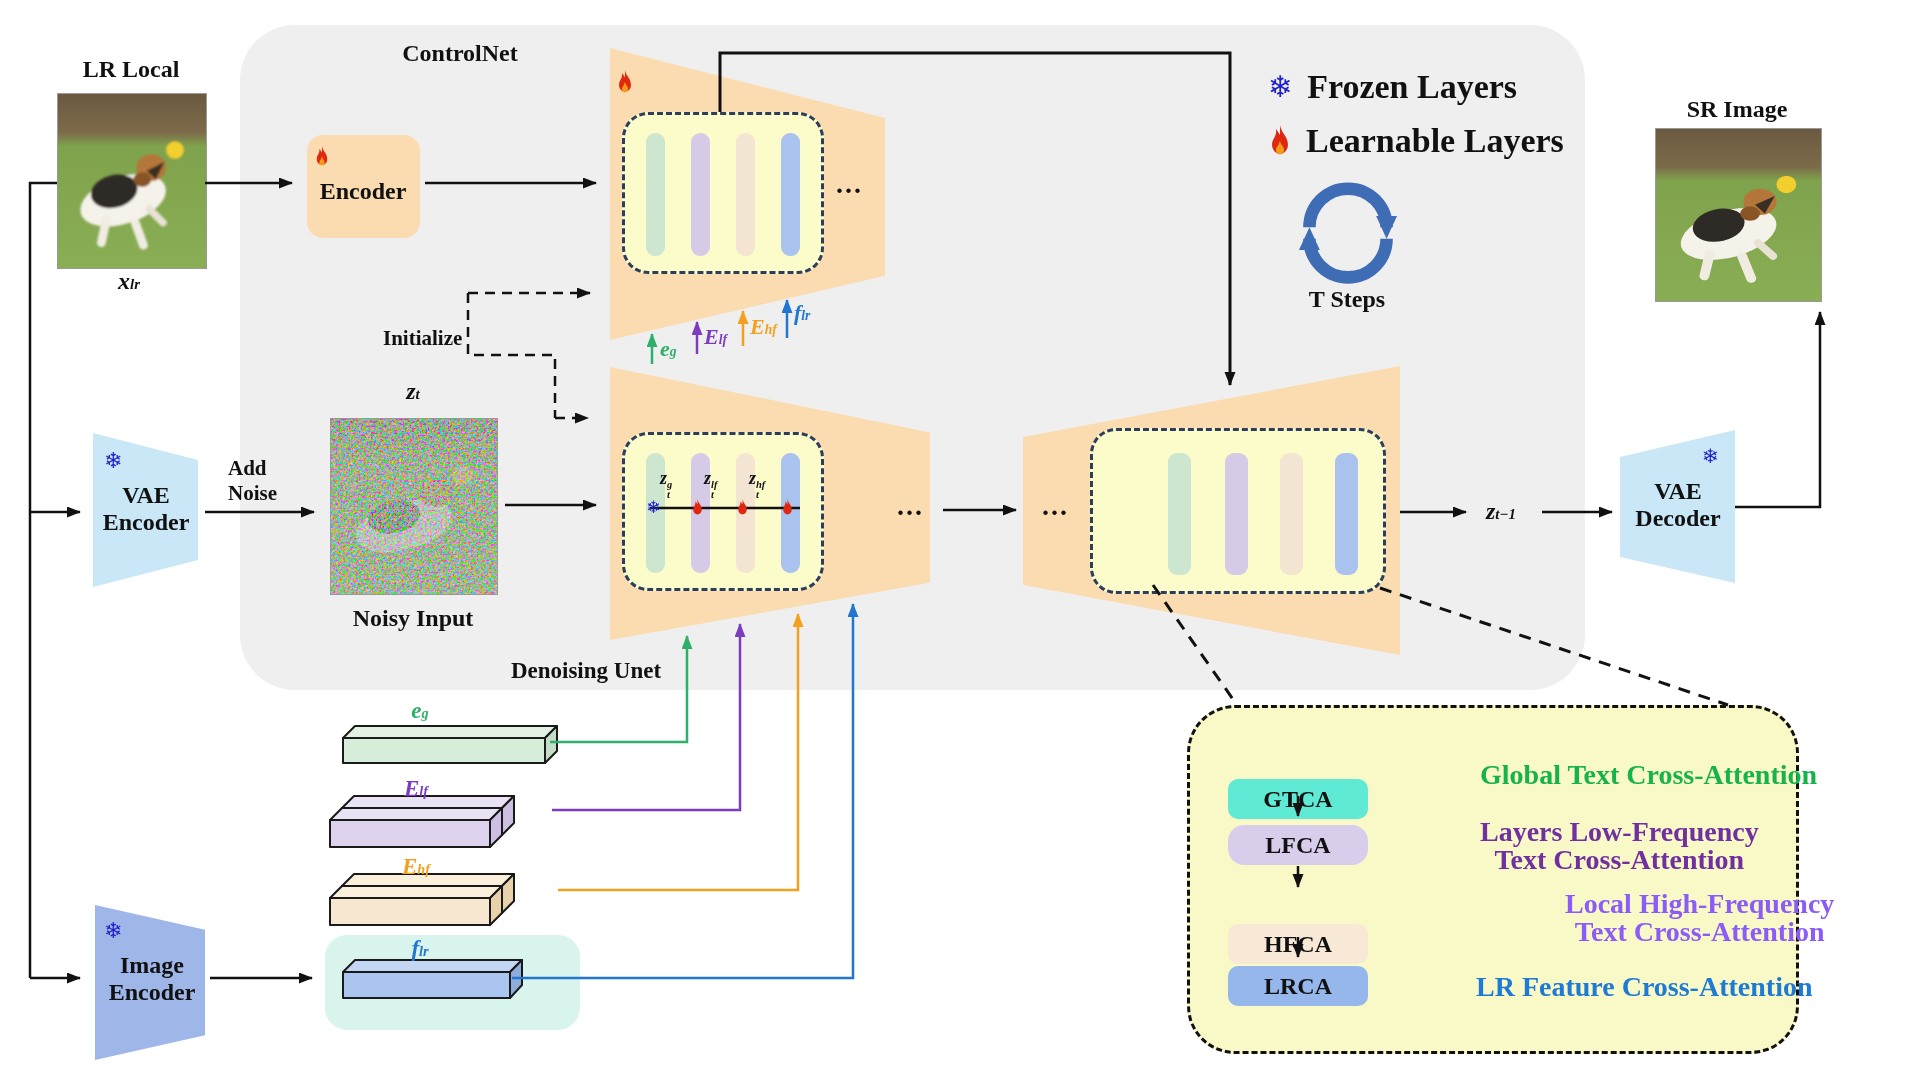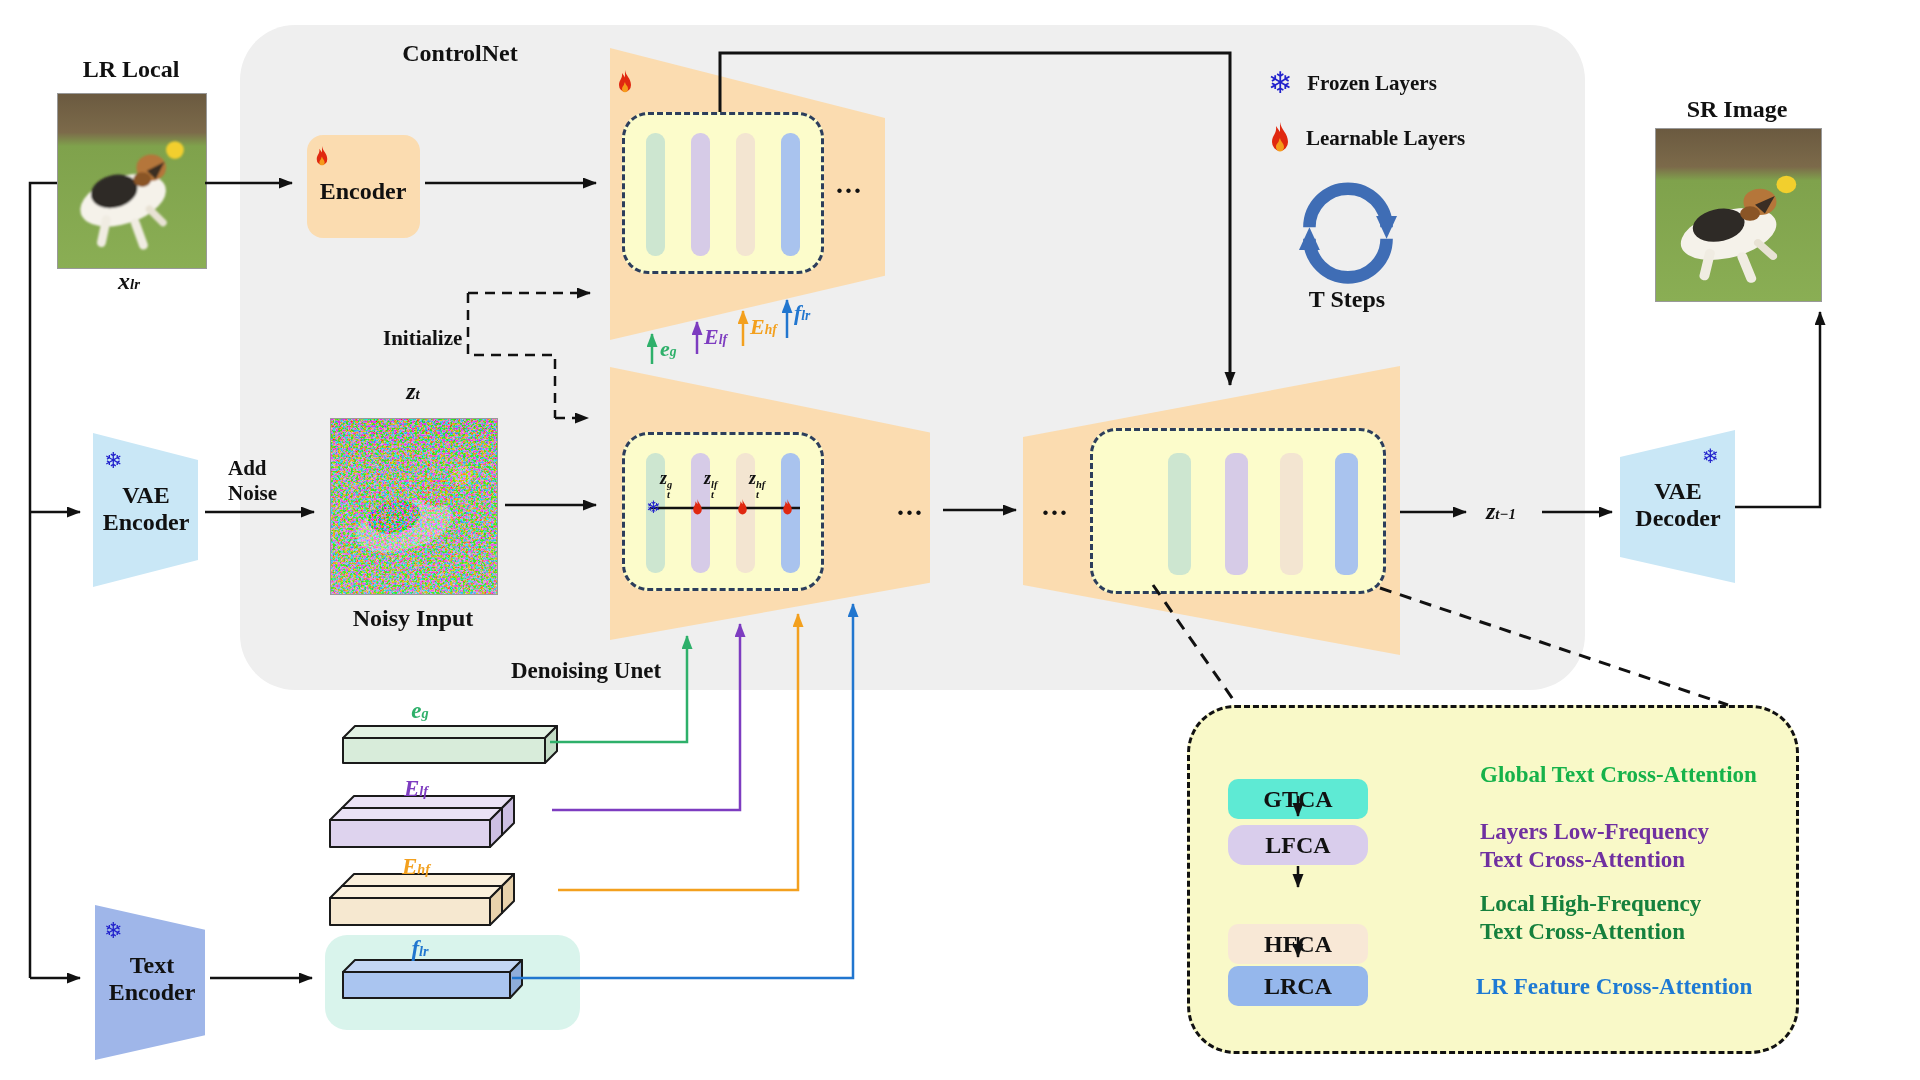--- a/index.html
+++ b/index.html
@@ -33,24 +33,24 @@
   
   .t{z-index:6;font-weight:bold;white-space:nowrap;}
   .title{font-size:24px;}
   .ctr{transform:translateX(-50%);text-align:center;}
   .node-label{font-size:24px;line-height:27px;text-align:center;}
   .dots{font-size:28px;letter-spacing:2px;z-index:6;font-weight:bold;}
   .math{font-style:italic;font-weight:bold;}
   .math .sb{font-size:0.62em;font-style:italic;}
   .ss{display:inline-flex;flex-direction:column;vertical-align:-4px;font-size:0.58em;line-height:0.95em;font-style:italic;}
   .legend-row{display:flex;align-items:center;gap:14px;z-index:6;}
-  .legend-txt{font-size:21px;font-weight:bold;font-family:Liberation Serif, serif;}
+  .legend-txt{font-size:34px;font-weight:bold;font-family:Liberation Serif, serif;}
   .att-box{position:absolute;width:140px;height:40px;border-radius:10px;z-index:4;
            display:flex;align-items:center;justify-content:center;font-size:24px;font-weight:bold;}
-  .att-full{font-size:23px;font-weight:bold;line-height:28px;z-index:6;}
+  .att-full{font-size:28px;font-weight:bold;line-height:28px;z-index:6;text-align:center;}
   .detail-box{left:1187px;top:705px;width:606px;height:343px;background:#f9f9c8;
               border:3.5px dashed #111;border-radius:48px;z-index:3;}
   .flr-pad{left:325px;top:935px;width:255px;height:95px;background:#d9f4ec;border-radius:22px;z-index:2;}
   .photo{border:1px solid #999;z-index:2;}
   .snow{color:#2121cc;z-index:6;font-weight:bold;font-family:"DejaVu Sans",sans-serif;line-height:1;}
   svg.icon{z-index:6;position:absolute;}
   #wires{position:absolute;left:0;top:0;z-index:4;pointer-events:none;}
   #bars3d{position:absolute;left:318px;top:714px;z-index:3;}
 </style>
 </head>
@@ -154,21 +154,21 @@
   <div class="abs snow" style="left:104px;top:450px;font-size:22px;">❄</div>
   <div class="abs t node-label" style="left:146px;top:482px;transform:translateX(-50%);z-index:6;"><span>VAE</span><br><span>Encoder</span></div>
   <div class="abs t" style="left:228px;top:456px;font-size:21px;line-height:25px;z-index:6;"><span>Add</span><br><span>Noise</span></div>
 
   <div class="abs vae vae-dec"></div>
   <div class="abs snow" style="left:1702px;top:446px;font-size:20px;">❄</div>
   <div class="abs t node-label" style="left:1678px;top:478px;transform:translateX(-50%);z-index:6;"><span>VAE</span><br><span>Decoder</span></div>
 
   <div class="abs img-enc"></div>
   <div class="abs snow" style="left:104px;top:920px;font-size:22px;">❄</div>
-  <div class="abs t node-label" style="left:152px;top:952px;transform:translateX(-50%);z-index:6;"><span>Text</span><br><span>Encoder</span></div>
+  <div class="abs t node-label" style="left:152px;top:952px;transform:translateX(-50%);z-index:6;"><span>Image</span><br><span>Encoder</span></div>
 
   <div class="abs t" style="left:460px;top:40px;font-size:24px;transform:translateX(-50%);z-index:6;">ControlNet</div>
   <div class="abs trap trap-cn"></div>
   <svg class="icon" style="left:616px;top:70px;" width="18" height="24" viewBox="0 0 24 32">
       <path d="M12 0C13 8 20 11 20 20A8 9 0 1 1 4 20C4 13 9 12 8 4C10 7 11 8 12 10Z" fill="#e02810"></path>
       <path d="M12 16C12.5 20 16 21 16 25A4 4.5 0 1 1 8 25C8 21.5 11 21 11 18Z" fill="#f59b1b"></path>
     </svg>
   <div class="abs layerbox lb-cn">
     <div class="bar bar-g" style="left:21px;top:18px;width:19px;height:123px;"></div>
     <div class="bar bar-p" style="left:66px;top:18px;width:19px;height:123px;"></div>
@@ -281,21 +281,21 @@
     </g>
   </svg>
 
   <div class="abs detail-box"></div>
   <div class="att-box" style="left:1228px;top:755px;background:#5eead4;margin-top:24px;">GTCA</div>
   <div class="att-box" style="left:1228px;top:825px;background:#d9cdec;border-radius:16px;">LFCA</div>
   <div class="att-box" style="left:1228px;top:924px;background:#f8e8d6;">HFCA</div>
   <div class="att-box" style="left:1228px;top:966px;background:#95b7ec;">LRCA</div>
   <div class="abs att-full" style="left:1480px;top:761px;color:#16b24a;">Global Text Cross-Attention</div>
   <div class="abs att-full" style="left:1480px;top:818px;color:#7030a0;"><span>Layers Low-Frequency</span><br><span>Text Cross-Attention</span></div>
-  <div class="abs att-full" style="left:1480px;top:890px;color:#15803d;"><span>Local High-Frequency</span><br><span>Text Cross-Attention</span></div>
+  <div class="abs att-full" style="left:1565px;top:890px;color:#8b5cf6;"><span>Local High-Frequency</span><br><span>Text Cross-Attention</span></div>
   <div class="abs att-full" style="left:1476px;top:973px;color:#1e7ad4;">LR Feature Cross-Attention</div>
 
   <svg id="wires" width="1920" height="1080" viewBox="0 0 1920 1080">
     <defs>
       <marker id="ab" markerUnits="userSpaceOnUse" markerWidth="18" markerHeight="14" refX="13" refY="5.5" orient="auto">
           <path d="M0,0 L14,5.5 L0,11 Z" fill="#111"></path>
         </marker>
       <marker id="ag" markerUnits="userSpaceOnUse" markerWidth="18" markerHeight="14" refX="13" refY="5.5" orient="auto">
           <path d="M0,0 L14,5.5 L0,11 Z" fill="#2eb06a"></path>
         </marker>

